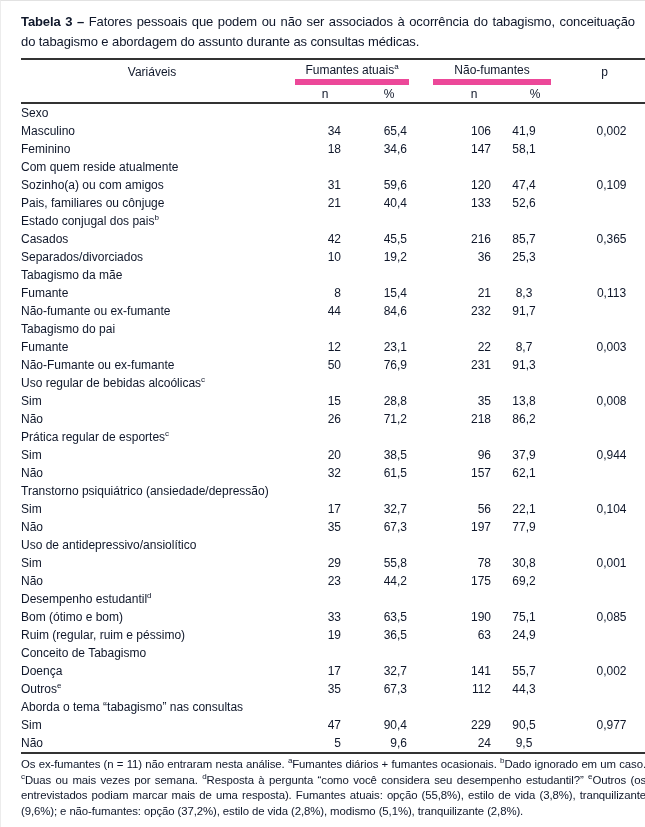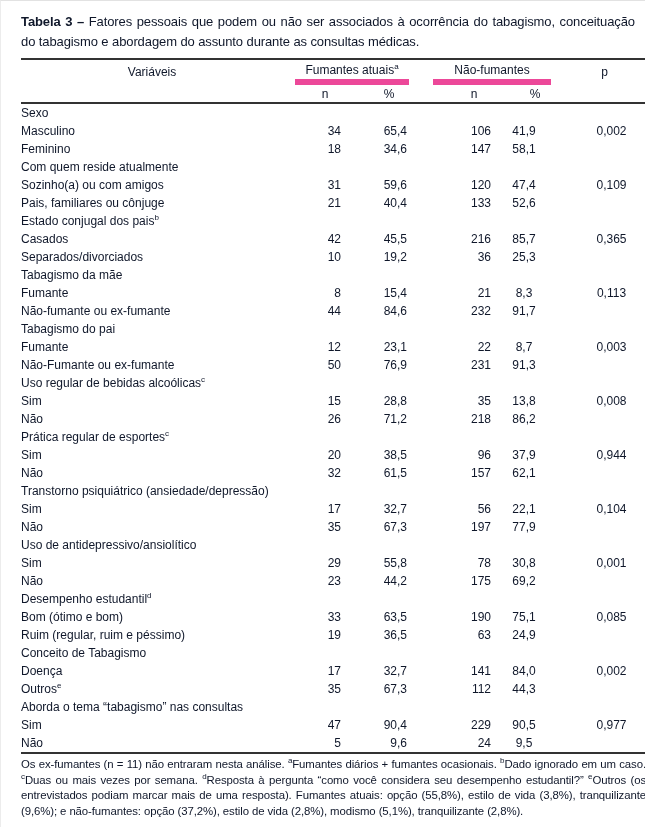--- a/index.html
+++ b/index.html
@@ -321,21 +321,21 @@
           <td class="num c5"></td>
         </tr>
         <tr>
           <td colspan="6" class="group-label">Conceito de Tabagismo</td>
         </tr>
         <tr>
           <td class="item-label">Doença</td>
           <td class="num c1">17</td>
           <td class="num c2">32,7</td>
           <td class="num c3">141</td>
-          <td class="num c4">84,0</td>
+          <td class="num c4">55,7</td>
           <td class="num c5">0,002</td>
         </tr>
         <tr>
           <td class="item-label">Outros<sup class="sup">e</sup></td>
           <td class="num c1">35</td>
           <td class="num c2">67,3</td>
           <td class="num c3">112</td>
           <td class="num c4">44,3</td>
           <td class="num c5"></td>
         </tr>

